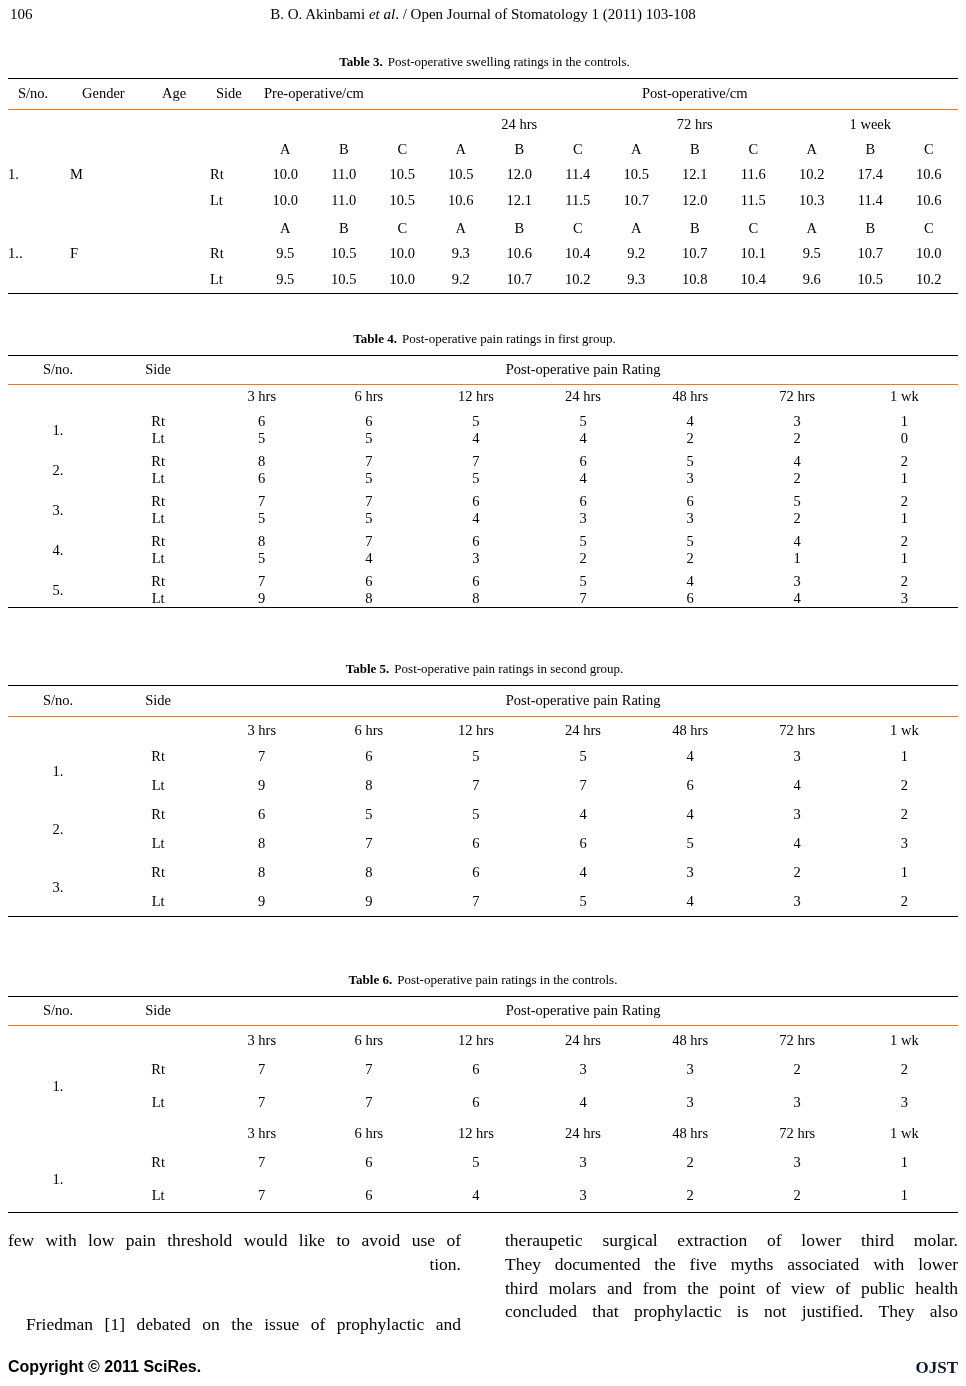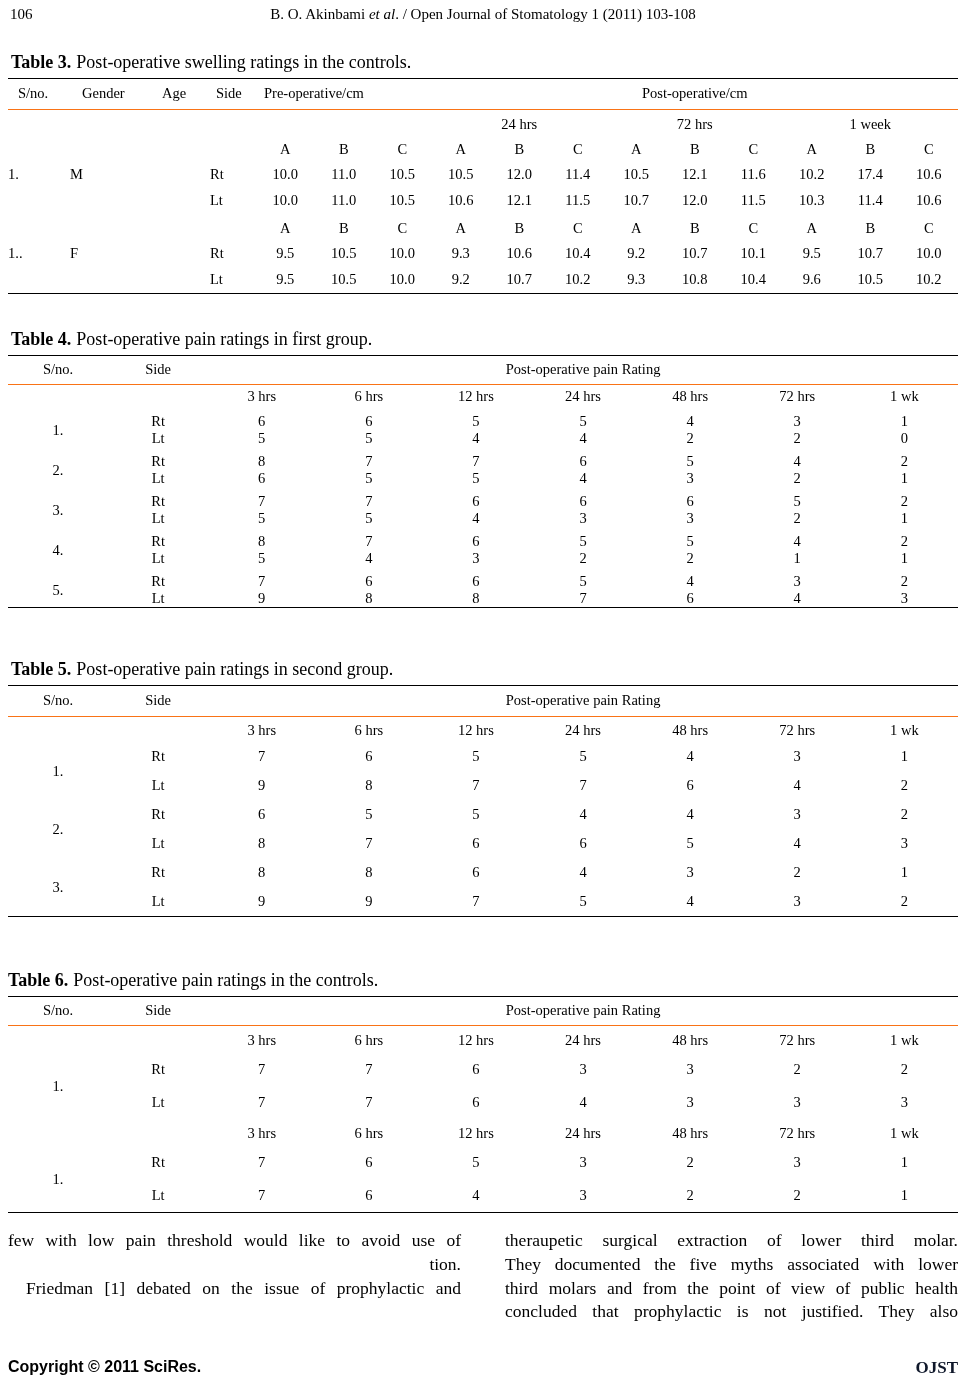--- a/index.html
+++ b/index.html
@@ -5,21 +5,21 @@
   html,body { margin:0; padding:0; background:#ffffff; }
   body { width:966px; font-family:"Liberation Serif", serif; color:#000; }
   .page { width:966px; height:1386px; box-sizing:border-box; padding:6px 8px 0 8px; position:relative; overflow:hidden; }
 
   
   .running-head { position:relative; height:20px; font-size:15px;font-family:Liberation Serif, serif; }
   .page-num { position:absolute; left:2px; top:0; }
   .head-center { text-align:center; }
 
   
-  .tbl-title { font-size:18px; line-height:18px; margin:0 0 0 3px; }
+  .tbl-title { font-size:13px; line-height:18px; margin:0 0 0 3px;text-align:center; }
   .tbl-title .bold { font-weight:bold; }
   .tbl-title .rest { margin-left:5px; }
   .mt-t3 { margin-top:27px; }
   .mt-t4 { margin-top:36px; }
   .mt-t5 { margin-top:52px; }
   .mt-t6 { margin-top:54px; margin-left:0; }
 
   
   table { width:950px; border-collapse:collapse; table-layout:fixed; font-size:14.5px; margin-top:7px;
           border-top:1.5px solid #000; border-bottom:1.5px solid #000; }
@@ -54,21 +54,21 @@
   
   .t6 tr.data-row td { line-height:17px; padding:8px 0; }
   .t6 tr.time-row td { padding:6px 0 4px 0; }
 
   
   .bodytext { margin-top:16px; display:flex; }
   .btcol { width:453px; font-size:17.5px; line-height:23.8px; }
   .btcol.left { margin-right:44px; }
   .jline { text-align:justify; text-align-last:justify; }
   .plainline { text-align:right; }
-  .indent { text-indent:18px; }
+  .indent { text-indent:18px;margin-top:36px; }
 
   
   .footer { position:absolute; left:8px; right:8px; bottom:6px; height:22px; }
   .copyright { font-family:"Liberation Sans", sans-serif; font-weight:bold; font-size:16px;text-align:right; }
   .ojst { position:absolute; right:0; top:0; font-weight:bold; font-size:17px; color:#0f172a; }
 </style>
 </head>
 <body>
 
 <div class="page">

